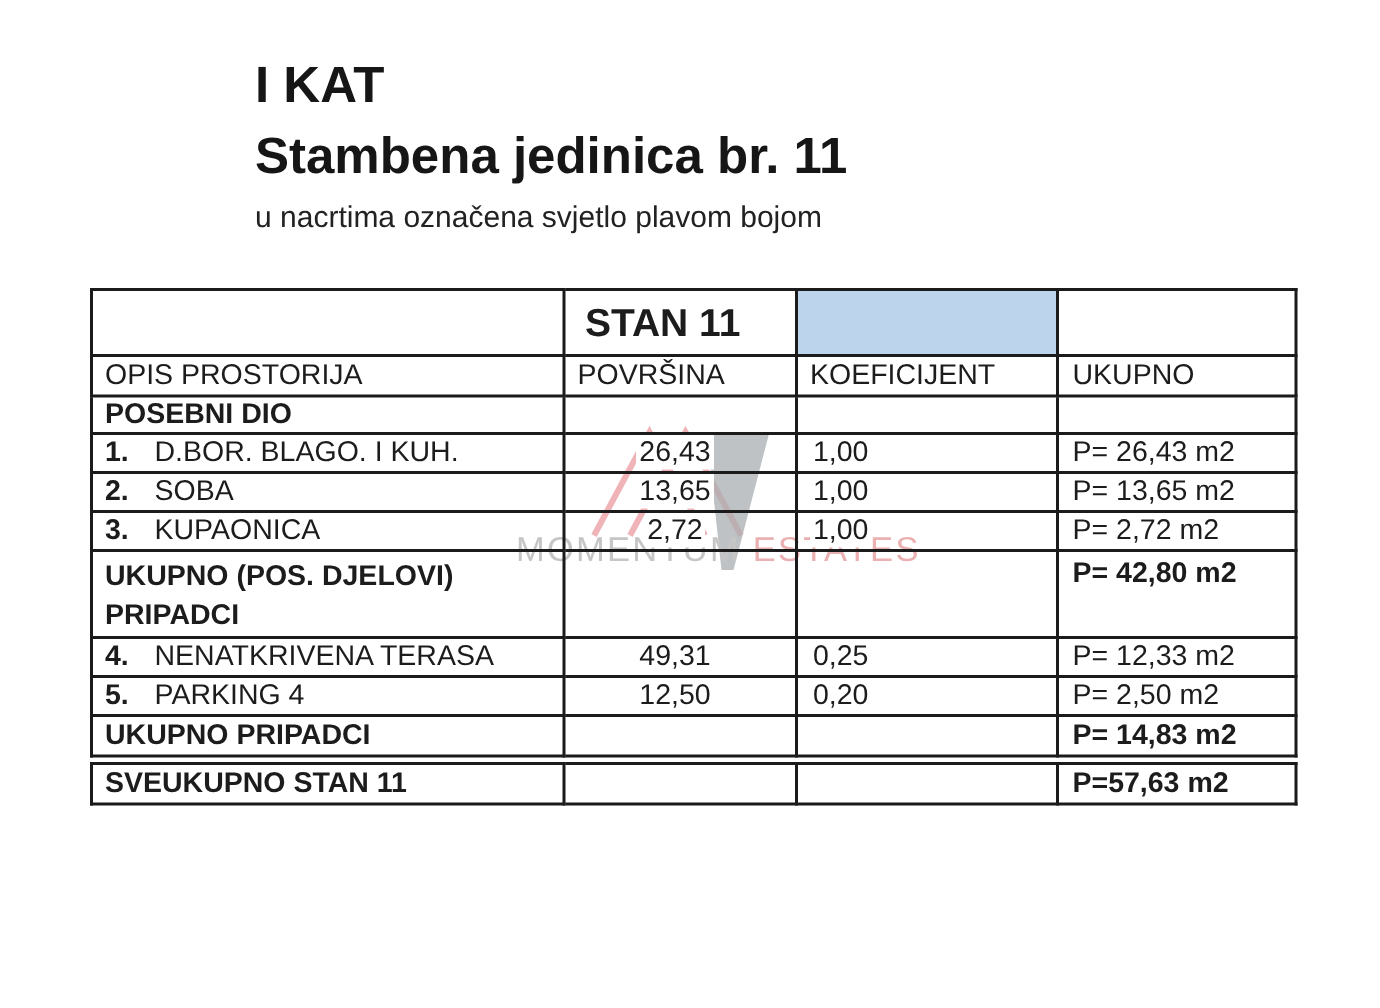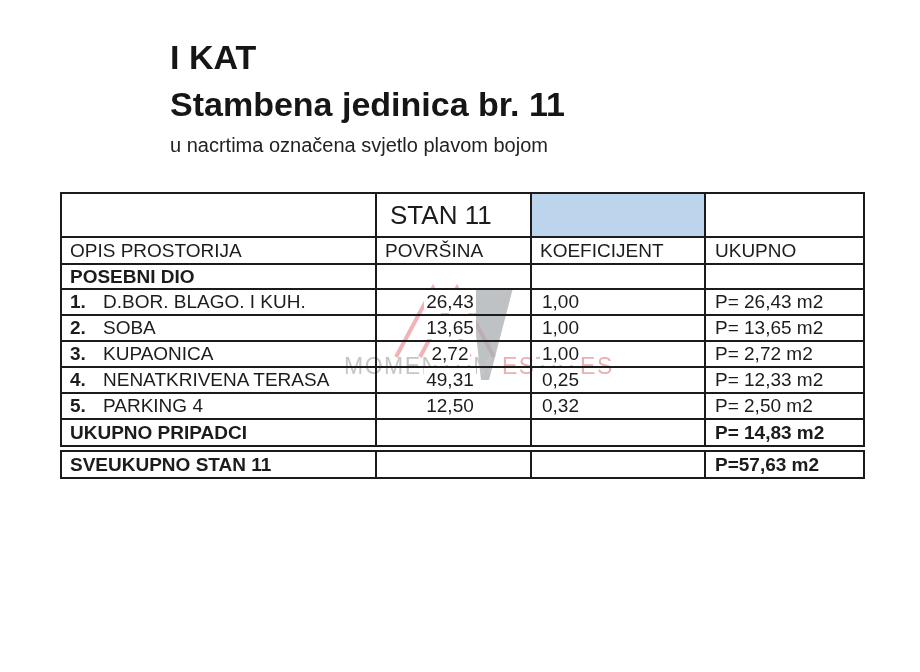--- a/index.html
+++ b/index.html
@@ -15,21 +15,21 @@
   .watermark{position:absolute;left:340px;top:282px;width:250px;height:105px;z-index:1;}
   .wm-logo{position:absolute;left:0;top:0;}
   .wm-text{position:absolute;left:4px;top:71px;font-size:23px;letter-spacing:1.5px;
            white-space:nowrap;color:#c6c6c6;font-weight:normal;}
   .wm-pink{color:#eab0b2;}
   
   .table-wrap{position:absolute;left:60px;top:192px;width:803px;z-index:2;}
   table{border-collapse:collapse;table-layout:fixed;width:803px;}
   td{border:2px solid #1b1b1b;padding:0 0 0 8px;font-size:19px;vertical-align:middle;
      background:transparent;overflow:hidden;white-space:nowrap;}
-  .r-title{height:44px;}
+  .r-title{height:44px;font-weight:bold;}
   .r-head{height:27px;}
   .r-section{height:25px;}
   .r-item{height:26px;}
   .r-total{height:54px;}
   .r-total td{vertical-align:top;padding-top:4px;}
   .r-total2{height:27px;}
   .grand{margin-top:3px;padding-left:24px;}
   .grand tr{height:27px;}
   .b{font-weight:bold;}
   .stan{font-size:26px;padding-left:13px;}
@@ -109,35 +109,46 @@
       </tr>
       <tr class="r-item">
         <td>
           <span class="num">3.</span><span>KUPAONICA</span>
         </td>
         <td class="pov"><span class="wbg">2,72</span></td>
         <td><span class="wbg">1,00</span></td>
         <td class="uk">P= 2,72 m2</td>
       </tr>
 
+      <tr class="r-total">
+        <td>
+          <div class="lines">
+            <div class="b">UKUPNO (POS. DJELOVI)</div>
+            <div class="b">PRIPADCI</div>
+          </div>
+        </td>
+        <td></td>
+        <td></td>
+        <td class="uk b">P= 42,80 m2</td>
+      </tr>
 
       <tr class="r-item">
         <td>
           <span class="num">4.</span><span>NENATKRIVENA TERASA</span>
         </td>
         <td class="pov"><span class="wbg">49,31</span></td>
         <td><span class="wbg">0,25</span></td>
         <td class="uk">P= 12,33 m2</td>
       </tr>
       <tr class="r-item">
         <td>
           <span class="num">5.</span><span>PARKING 4</span>
         </td>
         <td class="pov"><span class="wbg">12,50</span></td>
-        <td><span class="wbg">0,32</span></td>
+        <td><span class="wbg">0,20</span></td>
         <td class="uk">P= 2,50 m2</td>
       </tr>
 
       <tr class="r-total2">
         <td class="b">UKUPNO PRIPADCI</td>
         <td></td>
         <td></td>
         <td class="uk b">P= 14,83 m2</td>
       </tr>
     </tbody>

